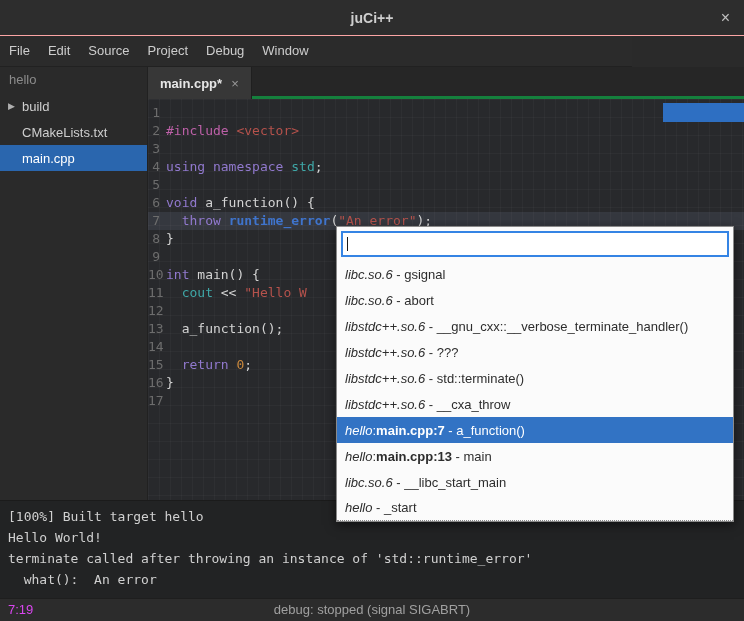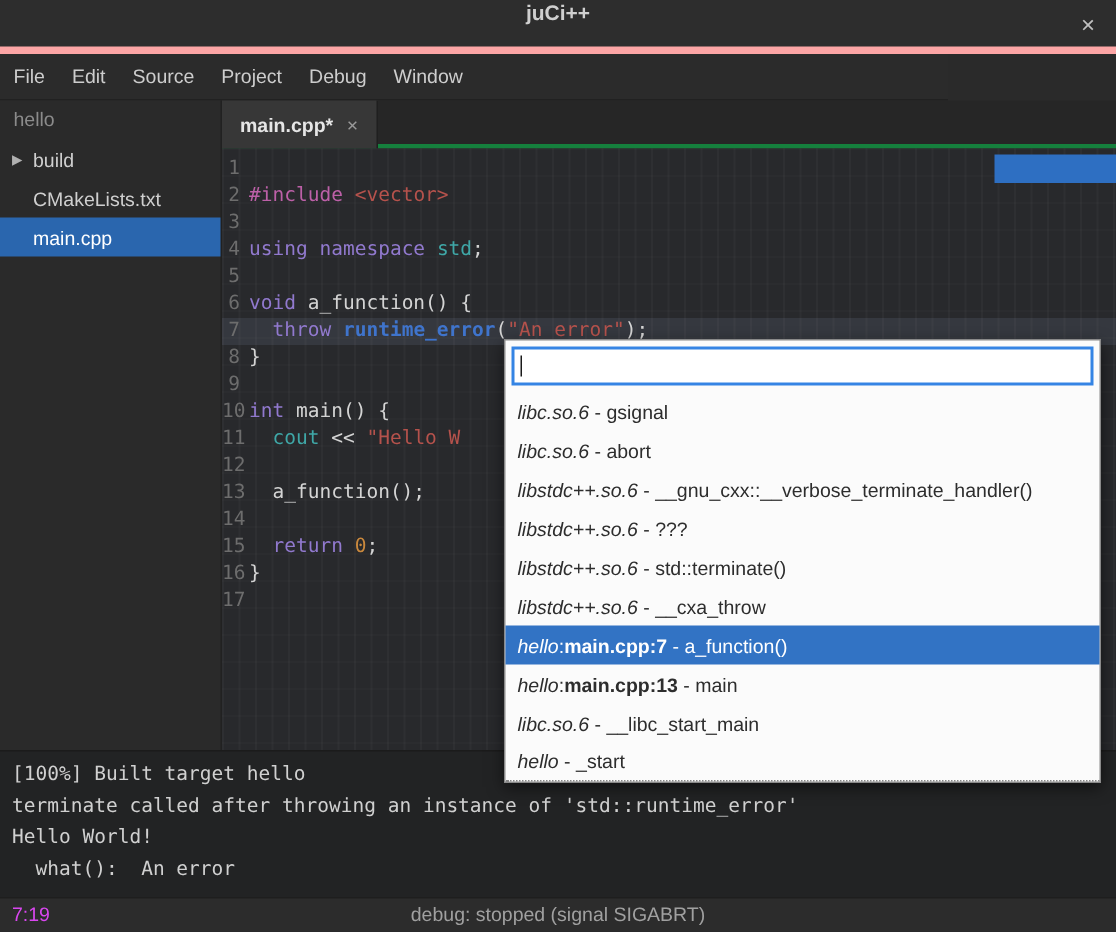--- a/index.html
+++ b/index.html
@@ -3,21 +3,21 @@
 <meta charset="utf-8">
 <style>
   * { margin:0; padding:0; box-sizing:border-box; }
   html,body { width:744px; height:621px; }
   body { font-family:"Liberation Sans", sans-serif; background:#2a2a2a; overflow:hidden; position:relative; }
 
   .window { position:absolute; inset:0; background:#2a2a2a; }
 
   
   .titlebar { position:absolute; left:0; top:0; width:744px; height:36px; background:#2d2d2d;
-              border-bottom:5px solid #fca5a5; display:flex; align-items:flex-start; justify-content:center; }
+              border-bottom:1px solid #fca5a5; display:flex; align-items:center; justify-content:center; }
   .title { color:#cfcfcf; font-size:14px; font-weight:bold; }
   .close-btn { position:absolute; right:14px; top:8px; color:#c0c0c0; font-size:16px; line-height:20px; cursor:default; }
 
   
   .menubar { position:absolute; left:0; top:36px; width:632px; height:31px; background:#2b2b2b;
              border-bottom:1px solid #212121; display:flex; align-items:center; }
   .menu-item { padding:0 9px; color:#cdcdcd; font-size:13px; line-height:30px; }
 
   
   .sidebar { position:absolute; left:0; top:67px; width:148px; height:433px; background:#2a2a2a;
@@ -167,22 +167,22 @@
         <div class="popup-item"><span class="p-lib">libstdc++.so.6</span><span class="p-pl"> - __cxa_throw</span></div>
         <div class="popup-item selected"><span class="p-lib">hello</span><span class="p-pl">:</span><span class="p-file">main.cpp:7</span><span class="p-pl"> - a_function()</span></div>
         <div class="popup-item"><span class="p-lib">hello</span><span class="p-pl">:</span><span class="p-file">main.cpp:13</span><span class="p-pl"> - main</span></div>
         <div class="popup-item"><span class="p-lib">libc.so.6</span><span class="p-pl"> - __libc_start_main</span></div>
         <div class="popup-item"><span class="p-lib">hello</span><span class="p-pl"> - _start</span></div>
       </div>
   </div>
 
   <div class="terminal">
       <div class="term-line">[100%] Built target hello</div>
+      <div class="term-line">Hello World!</div>
       <div class="term-line">terminate called after throwing an instance of 'std::runtime_error'</div>
-      <div class="term-line">Hello World!</div>
       <div class="term-line">  what():  An error</div>
     </div>
 
   <div class="statusbar">
     <span class="status-left">7:19</span>
     <span class="status-center">debug: stopped (signal SIGABRT)</span>
   </div>
 
 </div>
 

